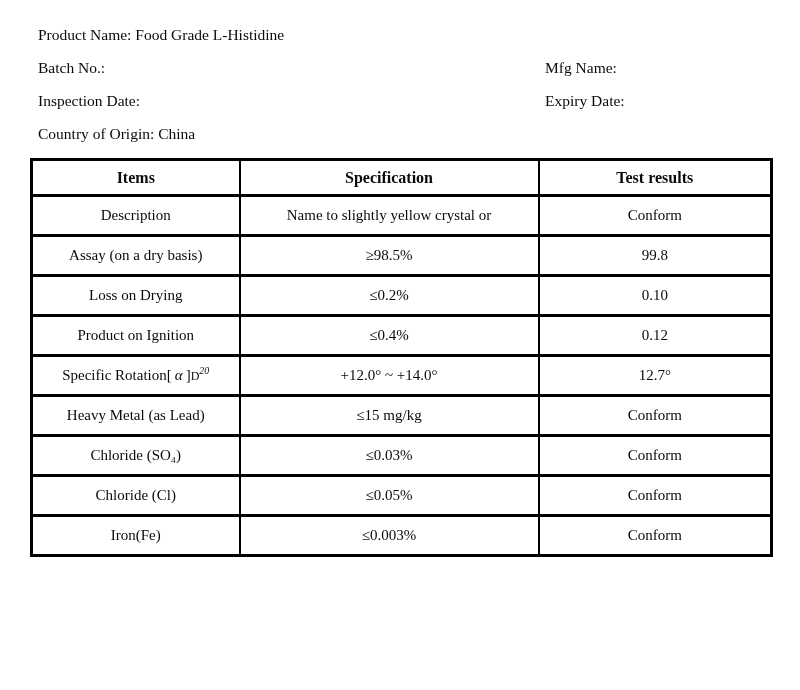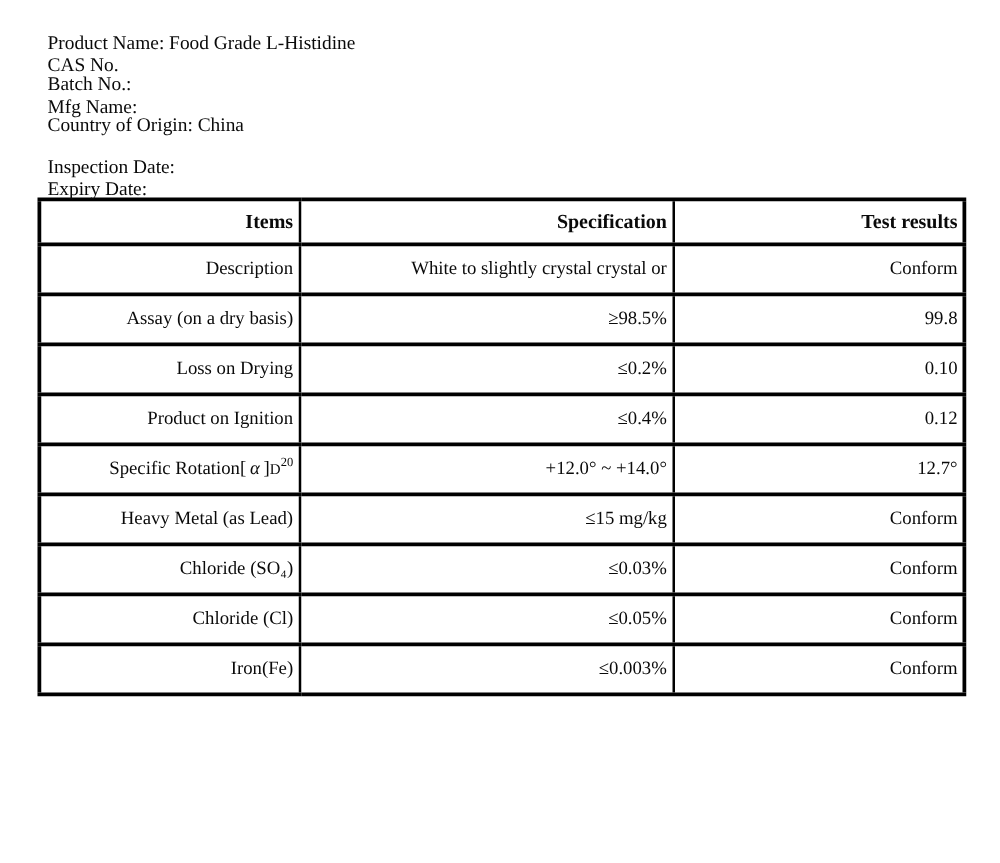--- a/index.html
+++ b/index.html
@@ -7,92 +7,91 @@
     width: 800px; height: 690px;
     background: #ffffff;
     color: #0a0a0a;
     font-family: "Liberation Serif", "DejaVu Serif", serif;
     overflow: hidden;
   }
   .doc { position: relative; width: 800px; height: 690px; background: #ffffff; }
 
   
   .doc-header { padding: 26px 30px 0 38px; }
-  .hrow { display: flex; height: 33px; align-items: flex-start; font-size: 15.5px; flex-direction: column; }
+  .hrow { display: flex; height: 33px; align-items: flex-start; font-size: 15.5px; }
   .hcell-left { width: 507px; white-space: nowrap; }
   .hcell-right { flex: 1; white-space: nowrap; }
   .hlabel, .hvalue { display: inline; }
 
   
   table.spec-table {
     border-collapse: collapse;
     table-layout: fixed;
     width: 740px;
     margin: 0 0 0 30px;
     border: 3px solid #000;
   }
   .spec-table th, .spec-table td {
     border-top: 3px solid #000;
     border-bottom: 3px solid #000;
     border-left: 2px solid #000;
     border-right: 2px solid #000;
-    text-align: right;
+    text-align: center;
     vertical-align: middle;
     padding: 0 4px;
     overflow: hidden;
     white-space: nowrap;
   }
   .spec-table th { height: 33px; font-size: 16px; font-weight: bold; }
   .spec-table td { height: 37px; font-size: 15px; font-weight: normal; }
   .spec-table tr.row-last td { height: 42px; }
   .rot-alpha { font-style: italic; padding: 0 3px; }
   .rot-d { font-size: 12px; }
-  .rot-sup { font-size: 10px; vertical-align: super; line-height: 0; }
+  .rot-sup { font-size: 10px; vertical-align: super; line-height: 0; font-style: italic; }
 </style>
 </head>
 <body>
 
 <div class="doc">
 
   <div class="doc-header">
     <div class="hrow">
       <span class="hcell-left"><span class="hlabel">Product Name:</span> <span class="hvalue">Food Grade L-Histidine</span></span>
-      <span class="hcell-right"><span class="hlabel">CAS No.</span> <span class="hvalue"></span></span>
     </div>
     <div class="hrow">
       <span class="hcell-left"><span class="hlabel">Batch No.:</span> <span class="hvalue"></span></span>
       <span class="hcell-right"><span class="hlabel">Mfg Name:</span> <span class="hvalue"></span></span>
     </div>
     <div class="hrow">
+      <span class="hcell-left"><span class="hlabel">Inspection Date:</span> <span class="hvalue"></span></span>
+      <span class="hcell-right"><span class="hlabel">Expiry Date:</span> <span class="hvalue"></span></span>
+    </div>
+    <div class="hrow">
       <span class="hcell-left"><span class="hlabel">Country of Origin:</span> <span class="hvalue">China</span></span>
       <span class="hcell-right"></span>
-    </div>
-    <div class="hrow">
-      <span class="hcell-left"><span class="hlabel">Inspection Date:</span> <span class="hvalue"></span></span>
-      <span class="hcell-right"><span class="hlabel">Expiry Date:</span> <span class="hvalue"></span></span>
     </div>
   </div>
 
   <table class="spec-table">
     <colgroup>
       <col style="width:208px">
       <col style="width:299px">
       <col style="width:233px">
     </colgroup>
     <thead>
       <tr>
         <th>Items</th>
         <th>Specification</th>
         <th>Test results</th>
       </tr>
     </thead>
     <tbody>
       <tr>
         <td>Description</td>
-        <td>White to slightly crystal crystal or</td>
+        <td>Name to slightly yellow crystal or</td>
         <td>Conform</td>
       </tr>
       <tr>
         <td>Assay (on a dry basis)</td>
         <td>≥98.5%</td>
         <td>99.8</td>
       </tr>
       <tr>
         <td>Loss on Drying</td>
         <td>≤0.2%</td>

